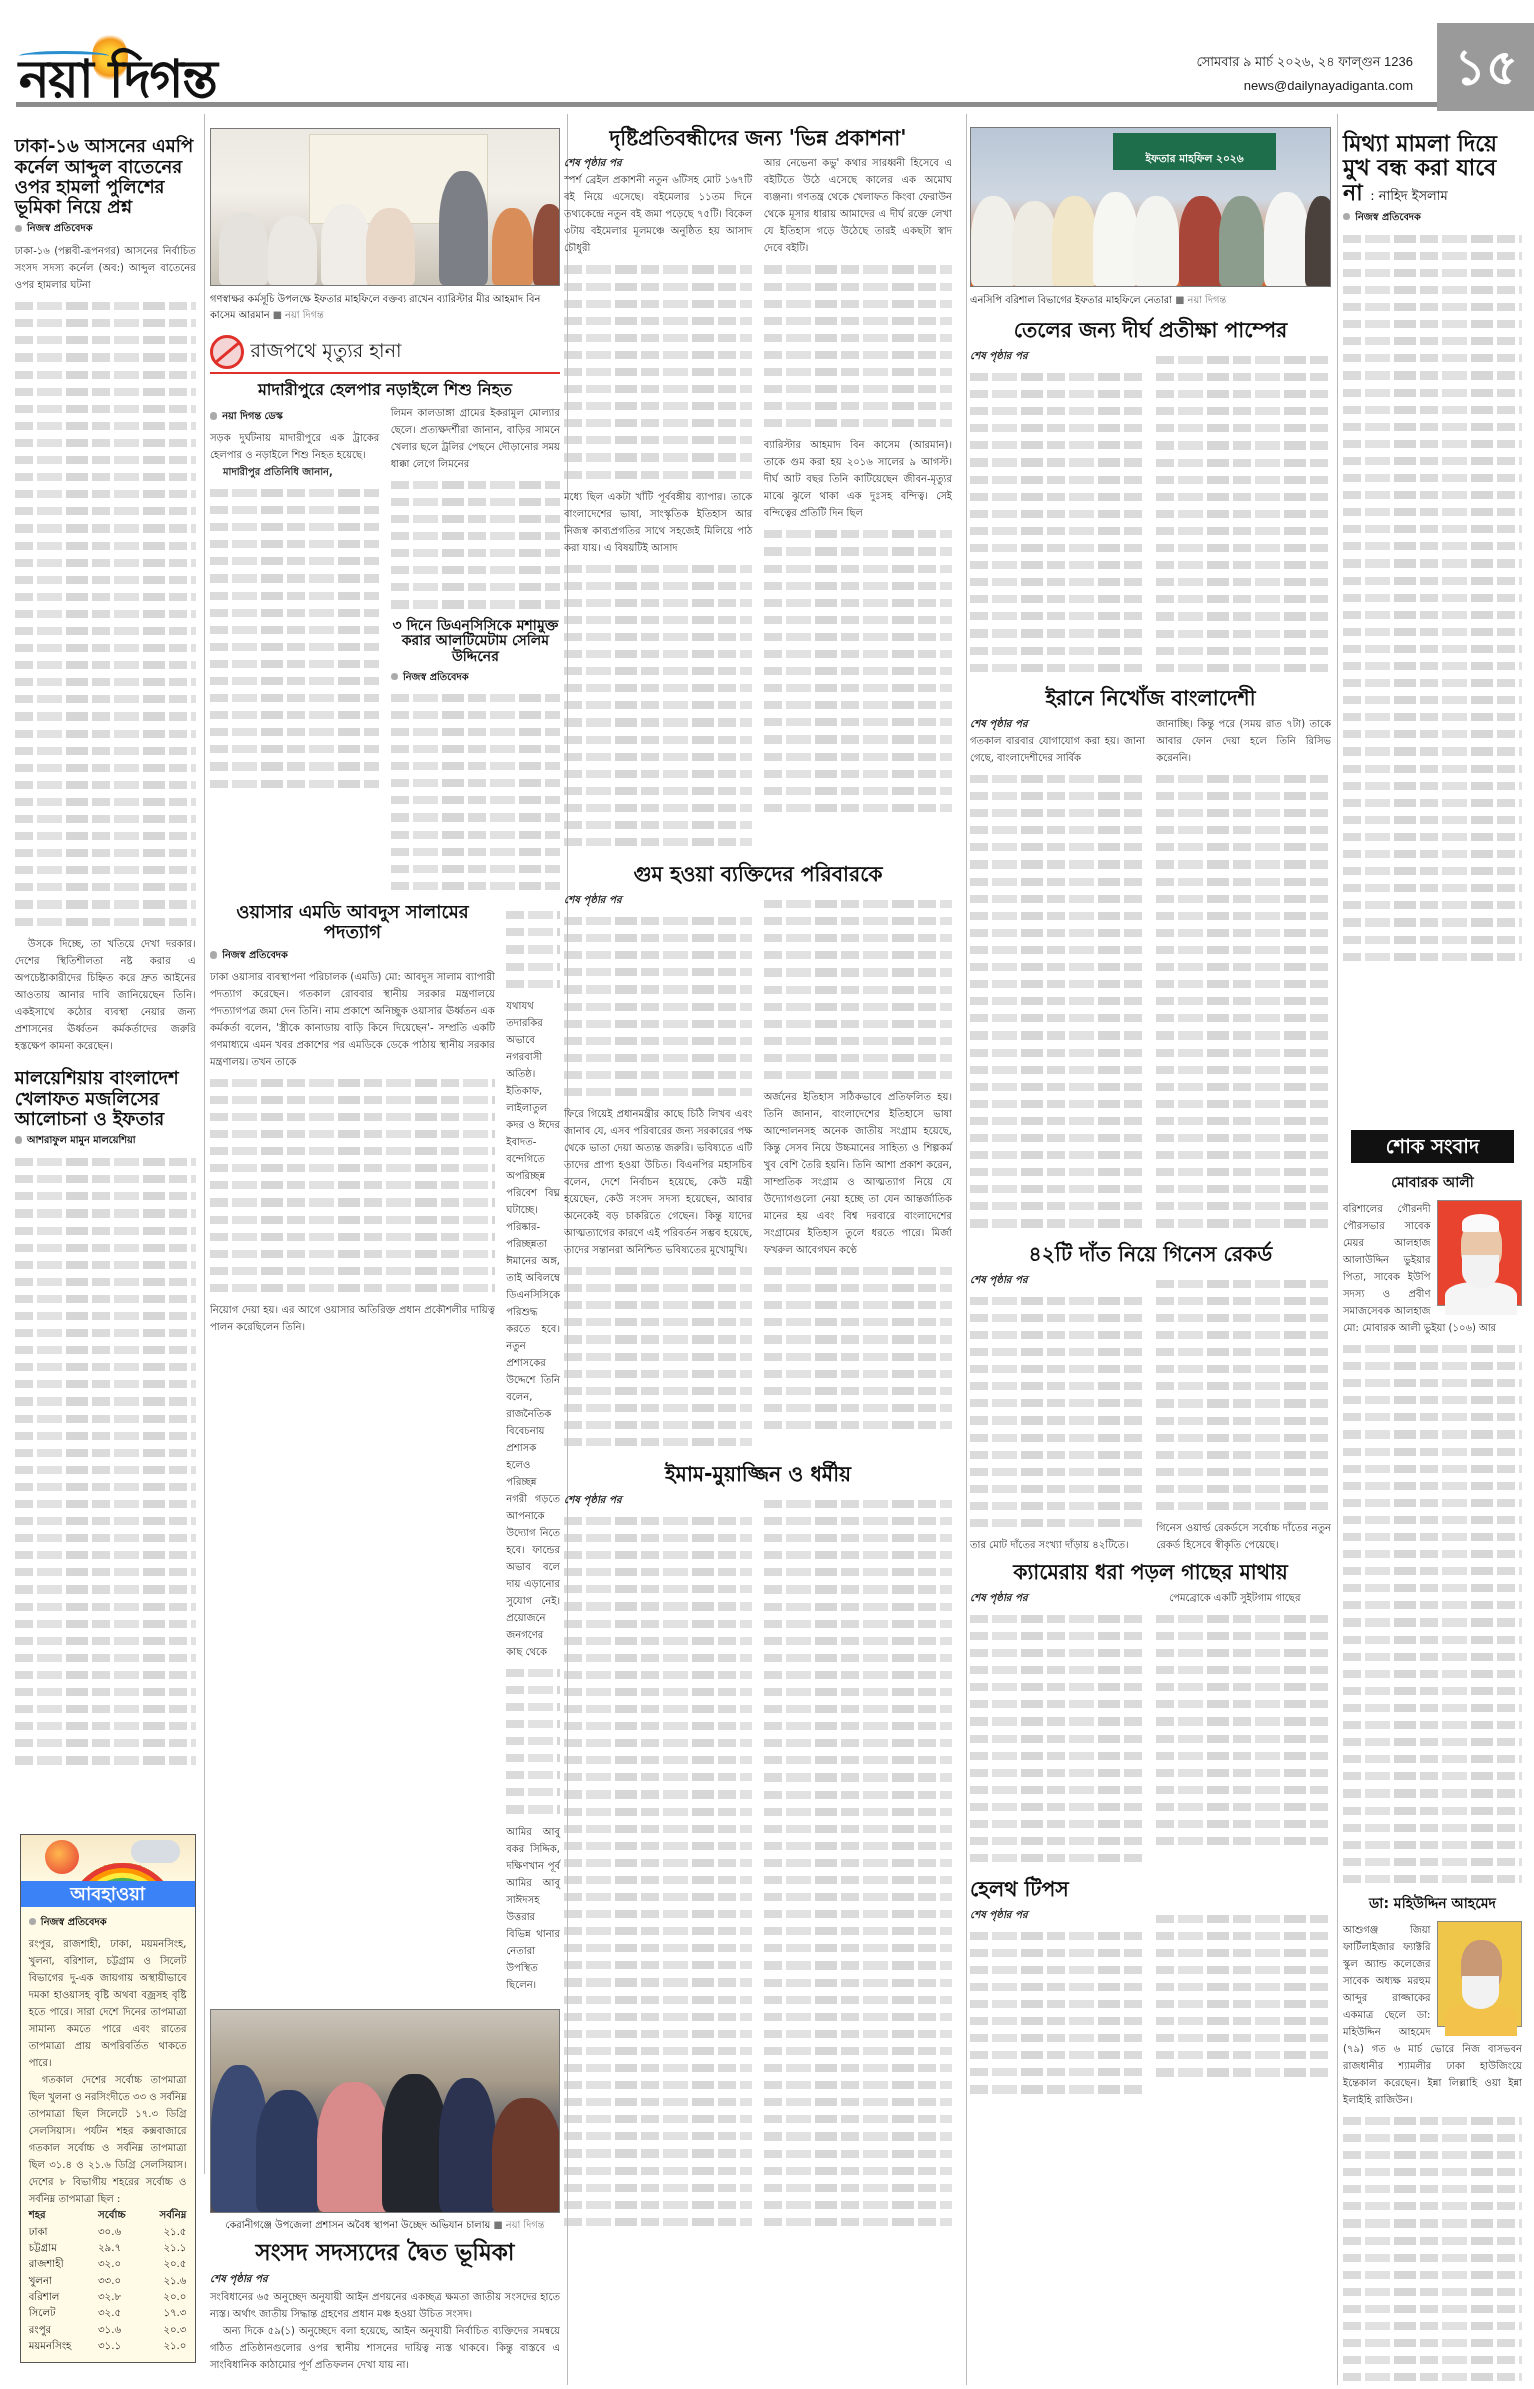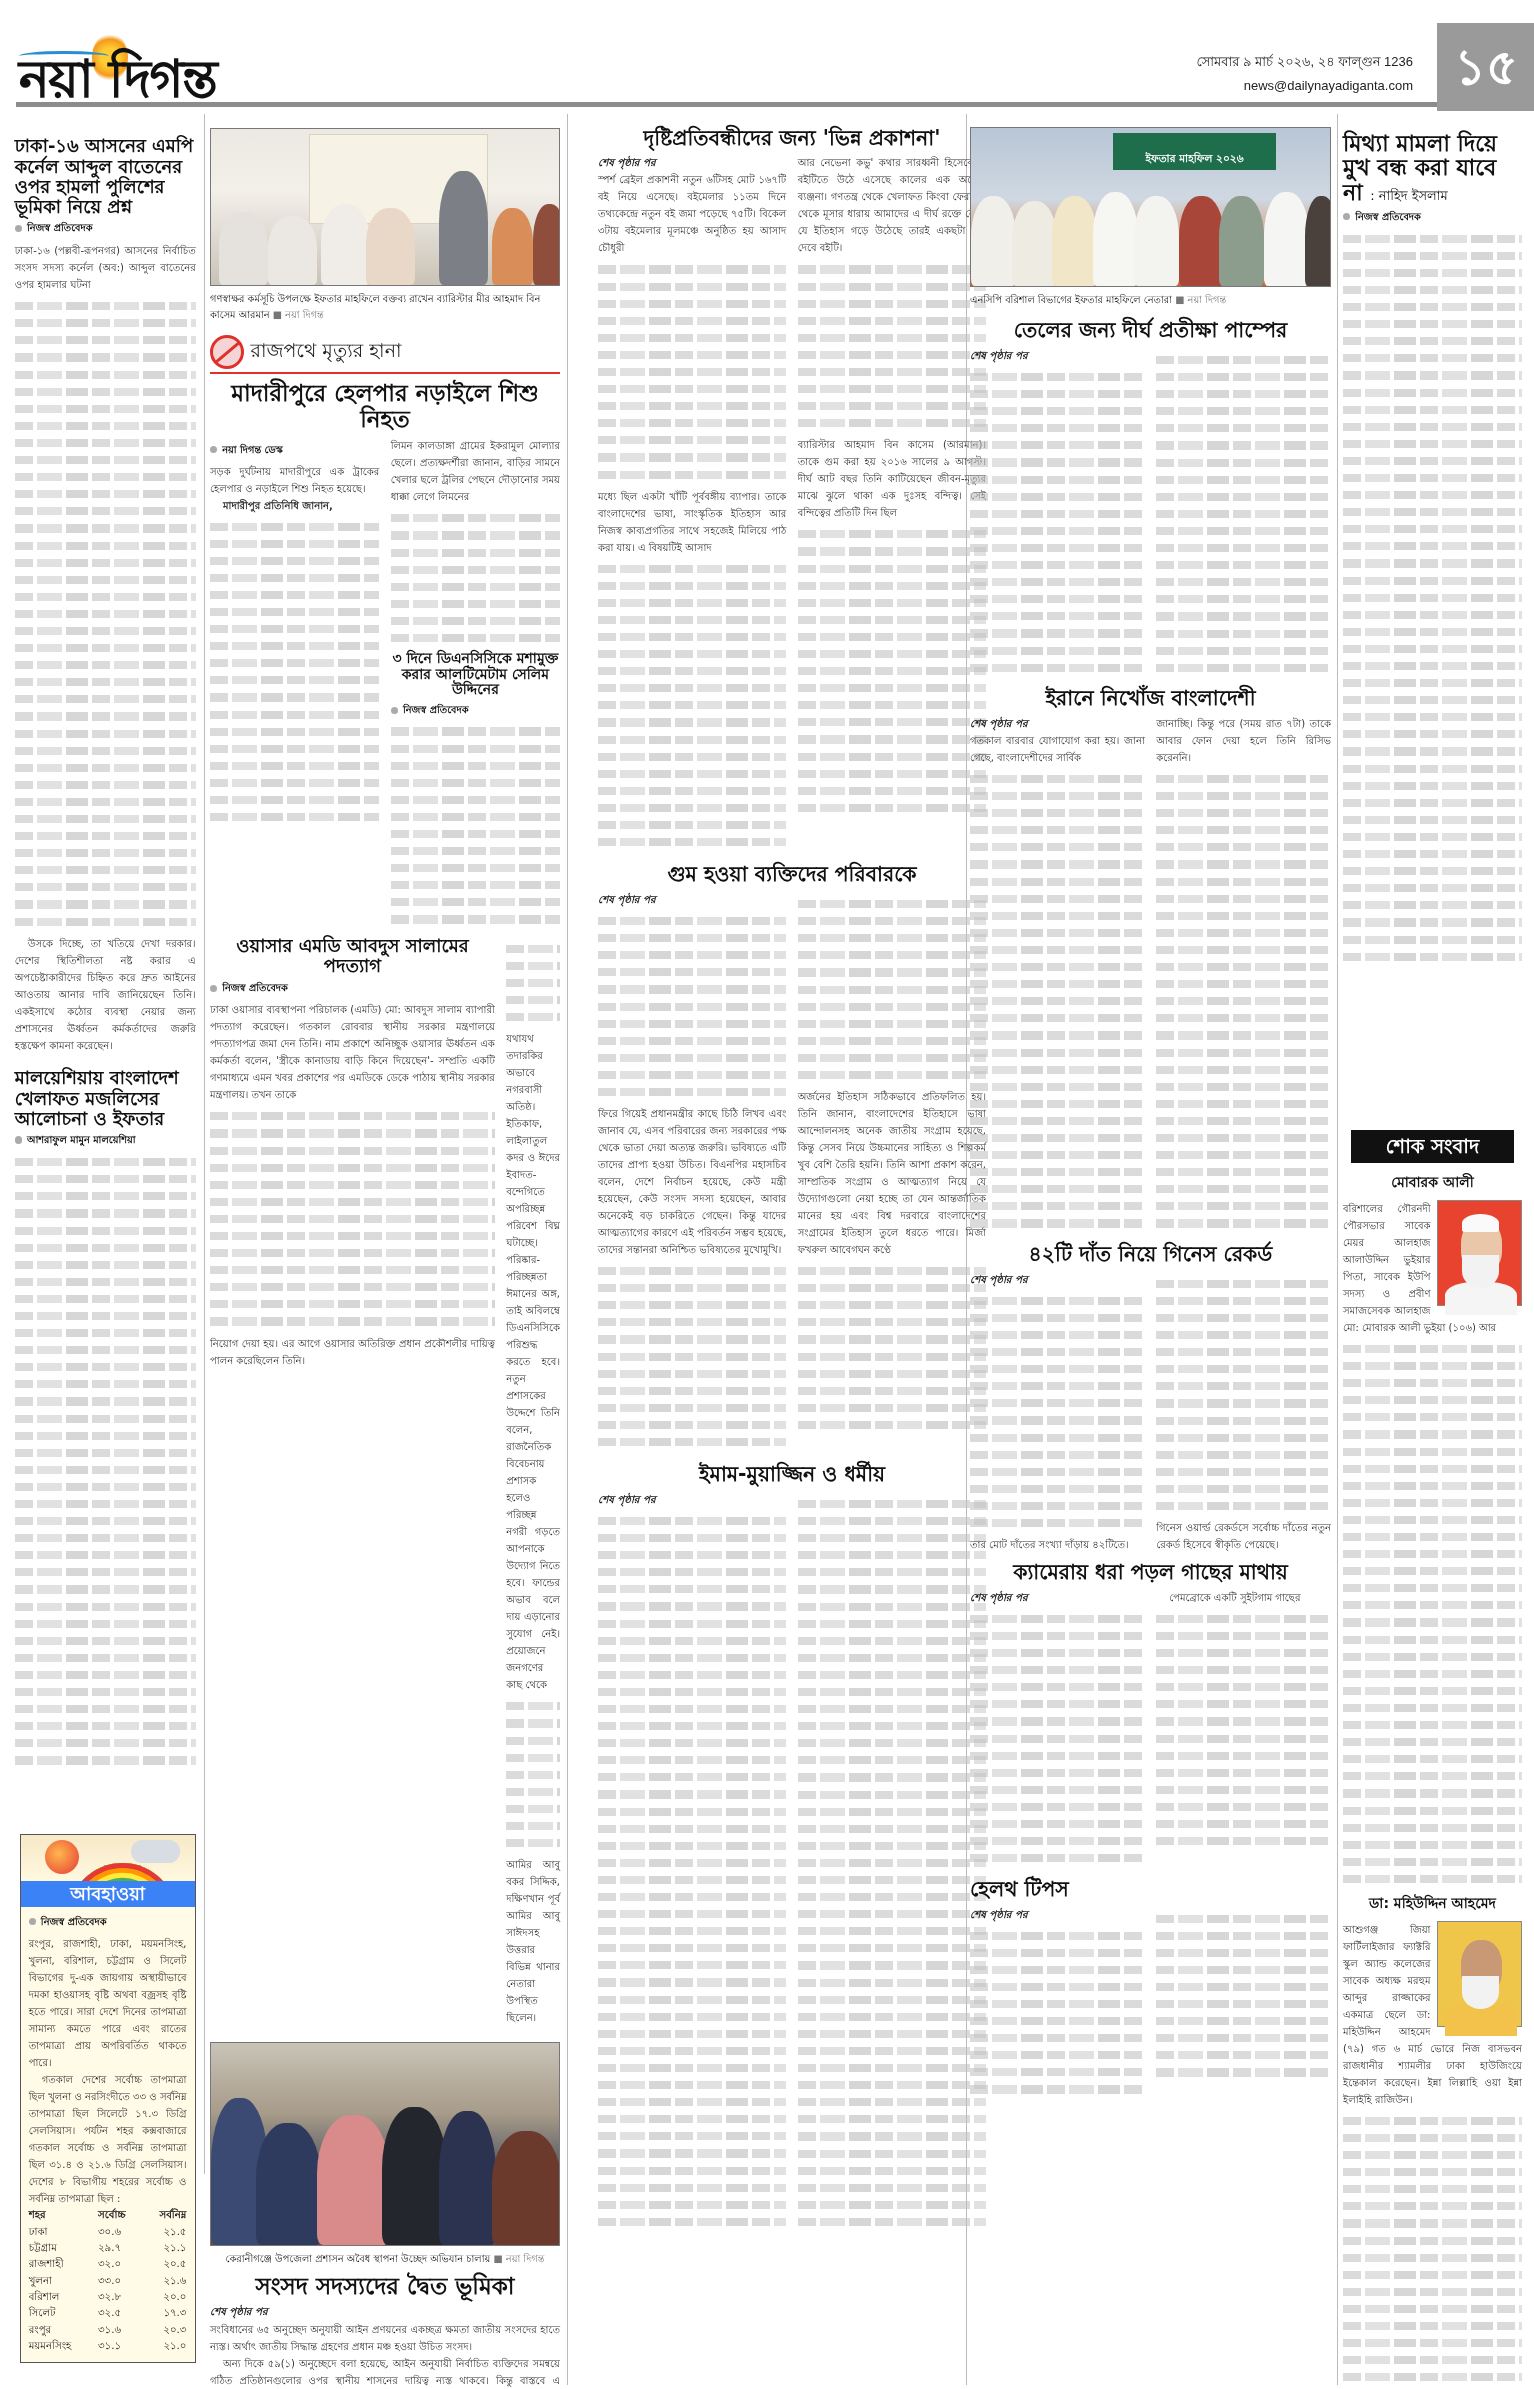--- a/index.html
+++ b/index.html
@@ -247,21 +247,21 @@
     </div>
     <figcaption class="caption"><span>গণস্বাক্ষর কর্মসূচি উপলক্ষে ইফতার মাহফিলে বক্তব্য রাখেন ব্যারিস্টার মীর আহমাদ বিন কাসেম আরমান</span> <span class="credit">■ <span>নয়া দিগন্ত</span></span></figcaption>
   </figure>
 
   <div class="section-tag" style="margin-top:11.4px">
     <span class="badge"></span>
     <span style="font-size:19px;font-weight:normal">রাজপথে মৃত্যুর হানা</span>
   </div>
 
   <article style="margin-top:6.5px">
-    <h2 class="hl" style="font-size:23px;text-align:center">মাদারীপুরে হেলপার নড়াইলে শিশু নিহত</h2>
+    <h2 class="hl" style="font-size:16px;text-align:center">মাদারীপুরে হেলপার নড়াইলে শিশু নিহত</h2>
     <div class="two" style="margin-top:4.9px">
       <div class="body">
         <div class="byline"><span class="dot"></span><span>নয়া দিগন্ত ডেস্ক</span></div>
         <p style="text-indent:0">সড়ক দুর্ঘটনায় মাদারীপুরে এক ট্রাকের হেলপার ও নড়াইলে শিশু নিহত হয়েছে।</p>
         <p><b>মাদারীপুর প্রতিনিধি জানান,</b></p>
         <div class="filler">
             <div></div>
             <div></div>
             <div></div>
             <div></div>
@@ -377,21 +377,21 @@
     <h2 class="hl" style="font-size:23px;text-align:center">সংসদ সদস্যদের দ্বৈত ভূমিকা</h2>
     <div class="contd" style="margin-top:4.9px">শেষ পৃষ্ঠার পর</div>
     <div class="body">
       <p style="text-indent:0">সংবিধানের ৬৫ অনুচ্ছেদ অনুযায়ী আইন প্রণয়নের একচ্ছত্র ক্ষমতা জাতীয় সংসদের হাতে ন্যস্ত। অর্থাৎ জাতীয় সিদ্ধান্ত গ্রহণের প্রধান মঞ্চ হওয়া উচিত সংসদ।</p>
       <p>অন্য দিকে ৫৯(১) অনুচ্ছেদে বলা হয়েছে, আইন অনুযায়ী নির্বাচিত ব্যক্তিদের সমন্বয়ে গঠিত প্রতিষ্ঠানগুলোর ওপর স্থানীয় শাসনের দায়িত্ব ন্যস্ত থাকবে। কিন্তু বাস্তবে এ সাংবিধানিক কাঠামোর পূর্ণ প্রতিফলন দেখা যায় না।</p>
 
     </div>
   </article>
 </section>
 
-<section class="col" style="left:598px;width:388px">
+<section class="col" style="left:564px;width:388px">
   <article style="margin-top:14.7px">
     <h2 class="hl" style="font-size:20.4px;text-align:center">দৃষ্টিপ্রতিবন্ধীদের জন্য 'ভিন্ন প্রকাশনা'</h2>
     <div class="two" style="margin-top:4.9px">
       <div class="body">
         <div class="contd">শেষ পৃষ্ঠার পর</div>
         <p style="text-indent:0">স্পর্শ ব্রেইল প্রকাশনী নতুন ৬টিসহ মোট ১৬৭টি বই নিয়ে এসেছে। বইমেলার ১১তম দিনে তথ্যকেন্দ্রে নতুন বই জমা পড়েছে ৭৫টি। বিকেল ৩টায় বইমেলার মূলমঞ্চে অনুষ্ঠিত হয় আসাদ চৌধুরী</p>
         <div class="filler">
             <div></div>
             <div></div>
             <div></div>

